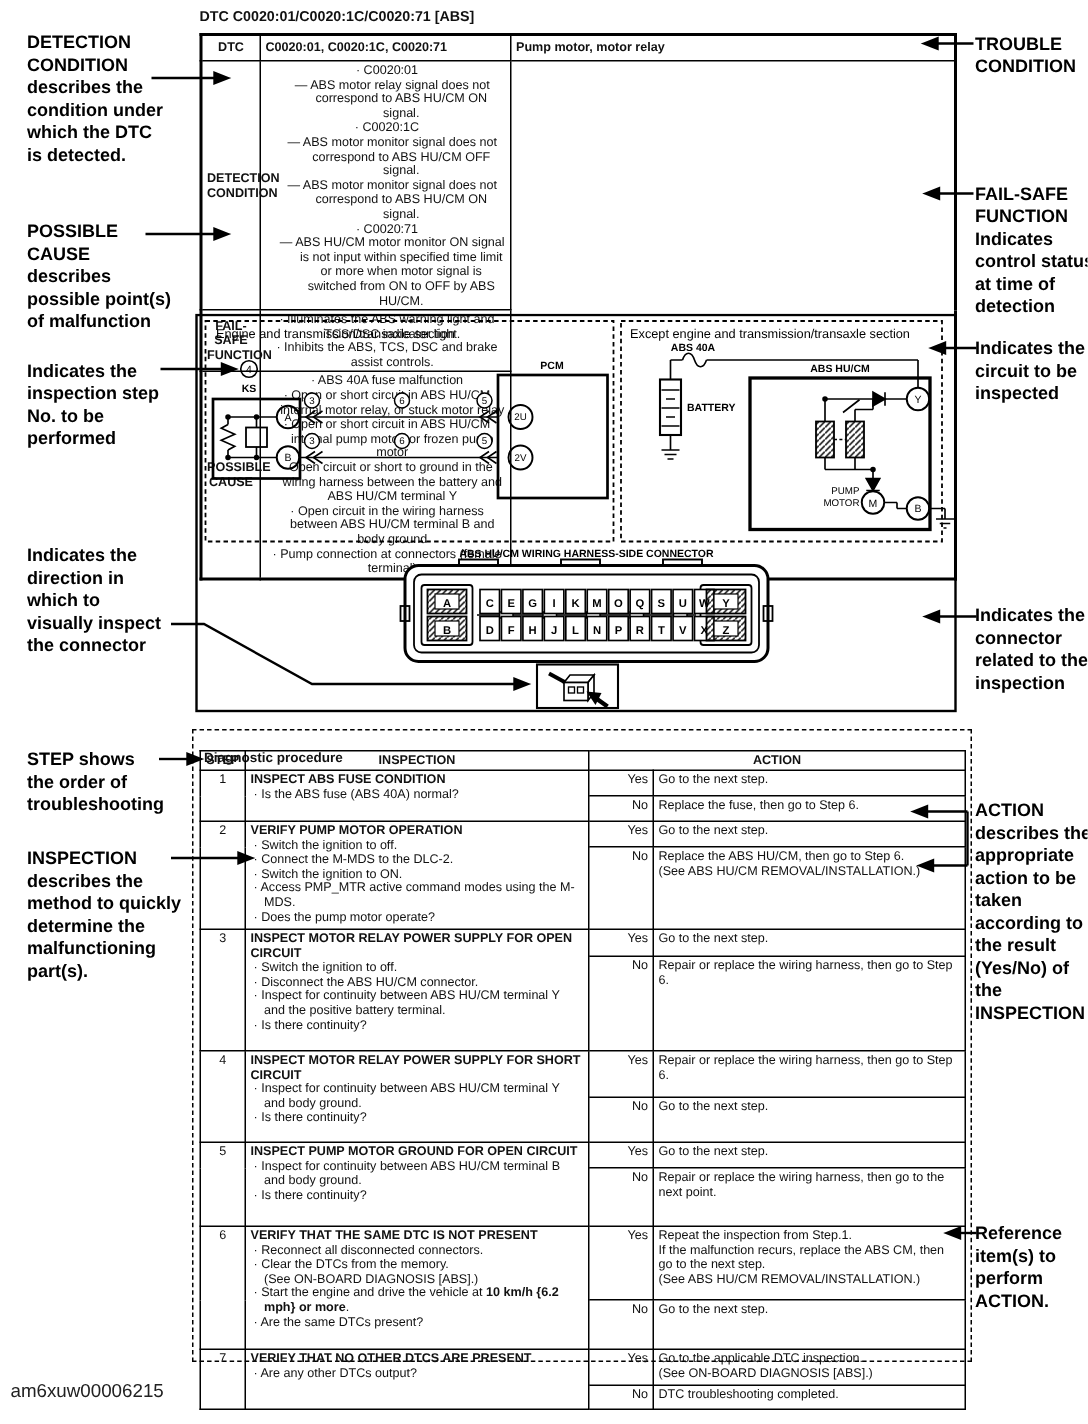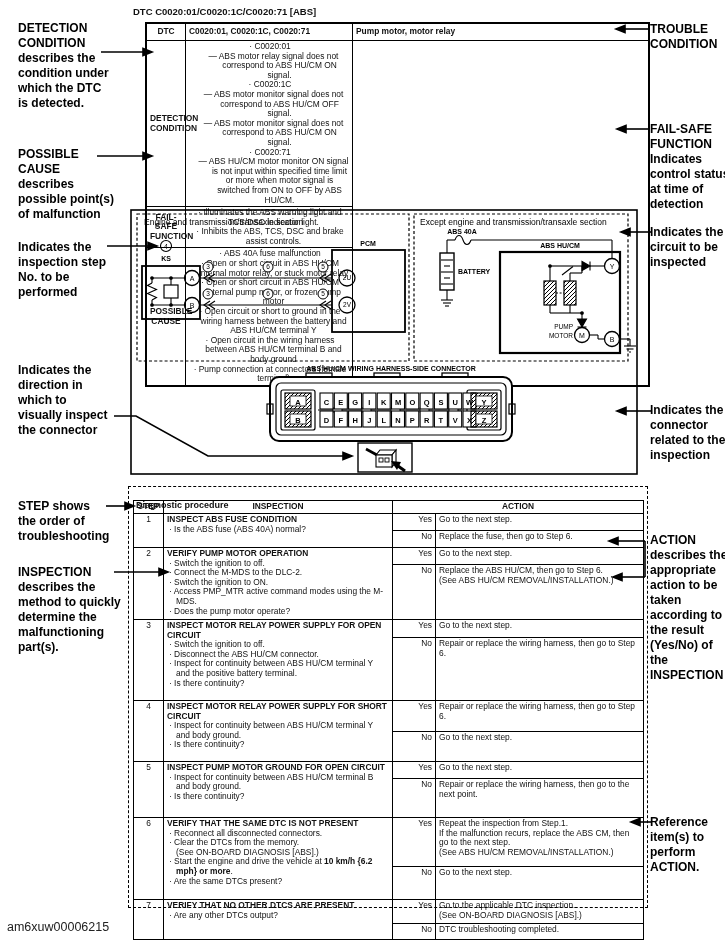--- a/index.html
+++ b/index.html
@@ -9,21 +9,21 @@
   
   .ann{position:absolute;font-weight:bold;font-size:12px;line-height:15px;white-space:pre-line;color:#000000;}
   .ann-left{left:18px;width:114px;}
   .ann-right{left:650px;width:95px;}
   
   #page-title{left:133px;top:6px;font-size:9.5px;font-weight:bold;}
   #footer-code{left:7px;top:920px;font-size:12.5px;color:#222;}
   
   table{border-collapse:collapse;}
   #info-table{position:absolute;left:133px;top:22px;width:505px;font-size:8.4px;line-height:9.6px;
-              border:2px solid #000;table-layout:fixed;margin-left:12px;}
+              border:2px solid #000;table-layout:fixed;}
   #info-table th,#info-table td{border:1px solid #000;vertical-align:middle;padding:1px 3px;}
   #info-table .lbl{width:106px;text-align:center;font-weight:bold;white-space:pre-line;font-size:8.4px;}
   #info-table td.content{vertical-align:middle;text-align:center;}
   #info-table tr.hdr th,#info-table tr.hdr td{font-weight:bold;text-align:left;vertical-align:middle;height:14px;}
   #info-table tr.hdr .c0{width:32px;text-align:center;}
   #info-table tr.hdr .c1{width:160px;}
   .b{padding-left:9px;text-indent:-7px;}
   .sub{padding-left:21px;text-indent:-12px;}
   
   #diagram-svg{position:absolute;left:130px;top:209px;}

